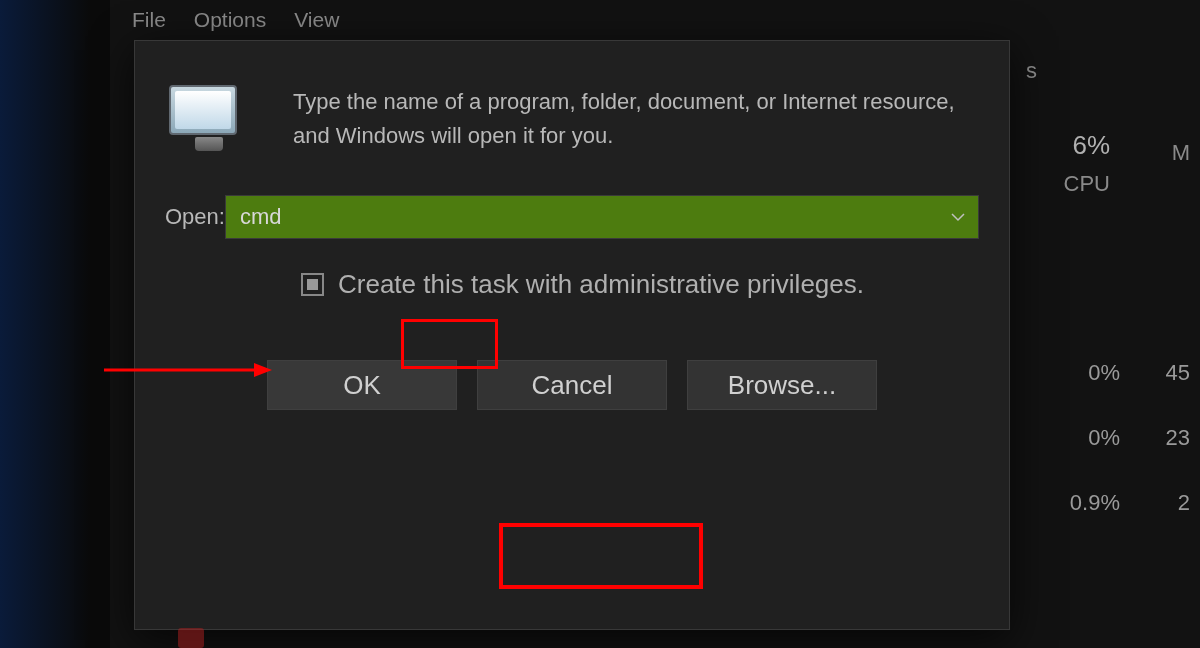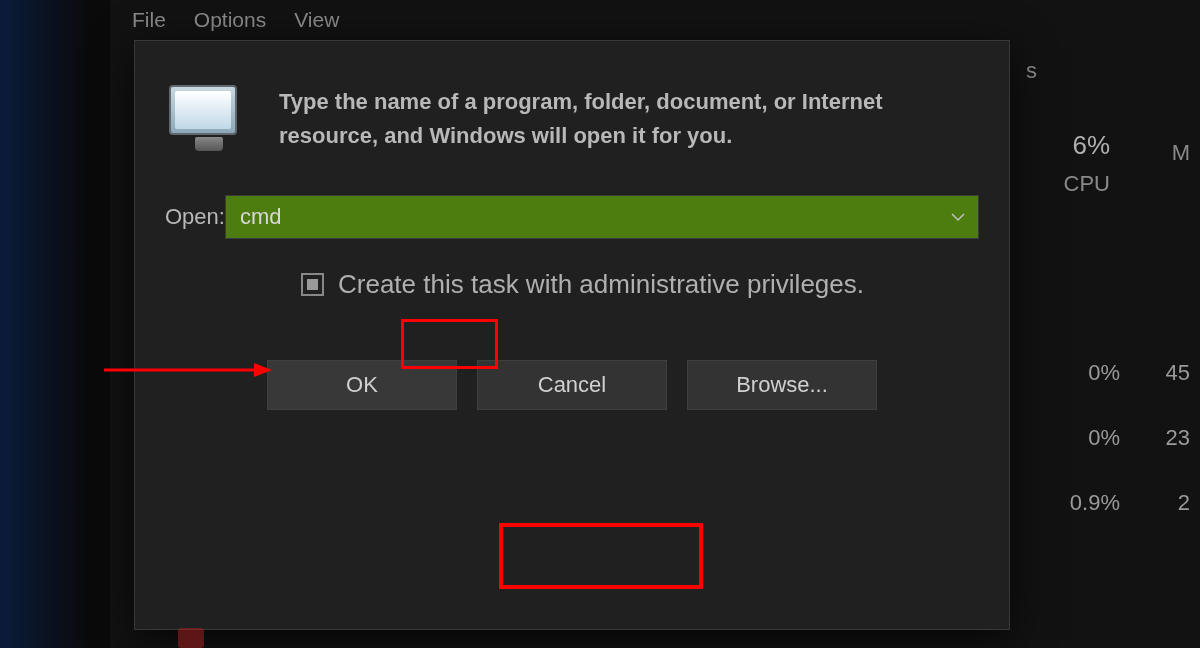--- a/index.html
+++ b/index.html
@@ -134,23 +134,22 @@
     }
     .dialog-close svg {
       width: 18px;
       height: 18px;
     }
     .dialog-body {
       padding: 40px 30px 20px 30px;
     }
     .info-row {
       display: flex;
-      gap: 30px;
+      gap: 44px;
       margin-bottom: 40px;
-      font-weight: bold;
     }
     .monitor-icon {
       width: 80px;
       height: 70px;
       flex-shrink: 0;
       margin-left: 4px;
       margin-top: 4px;
       position: relative;
     }
     .monitor-screen {
@@ -275,21 +274,21 @@
       gap: 20px;
       justify-content: center;
       margin-top: 30px;
     }
     .dlg-button {
       width: 190px;
       height: 50px;
       background: #333333;
       border: 1px solid #3f3f3f;
       color: #d0d0d0;
-      font-size: 22px;
+      font-size: 26px;
       display: flex;
       align-items: center;
       justify-content: center;
       cursor: pointer;
     }
     .dlg-button.primary {
       background: #383838;
     }
     .ok-highlight {
       position: absolute;

